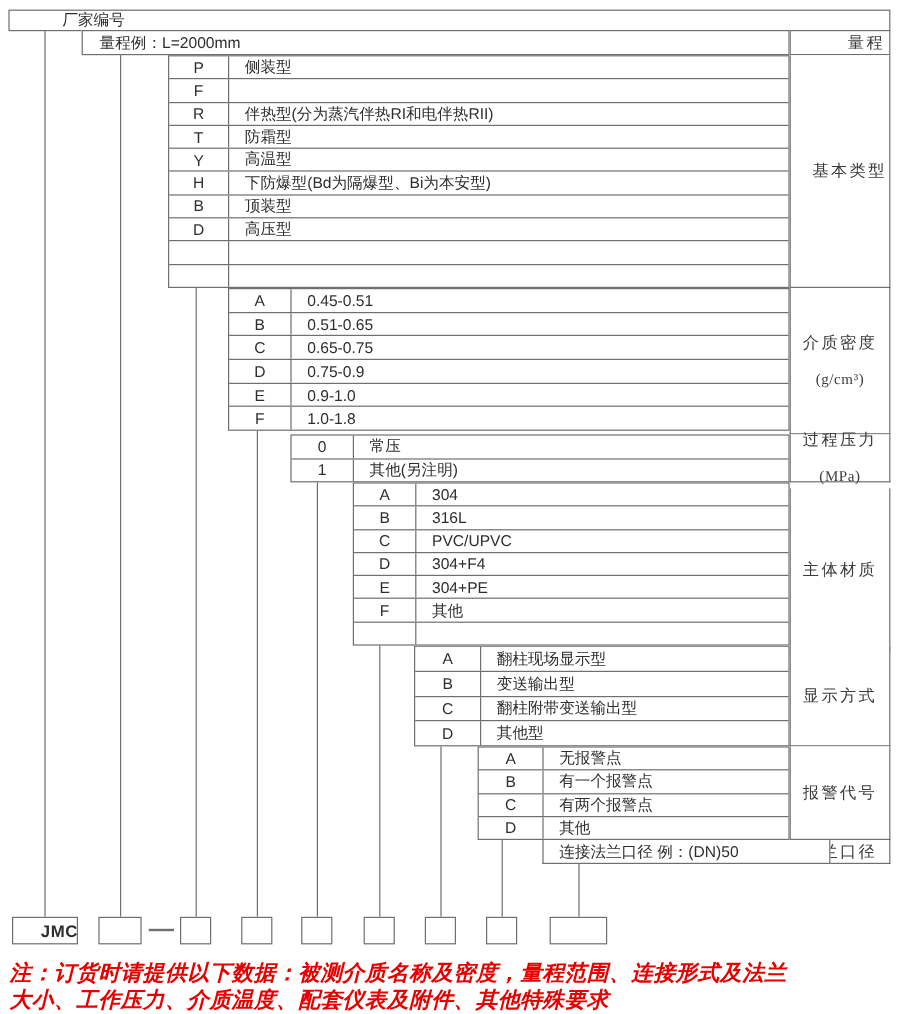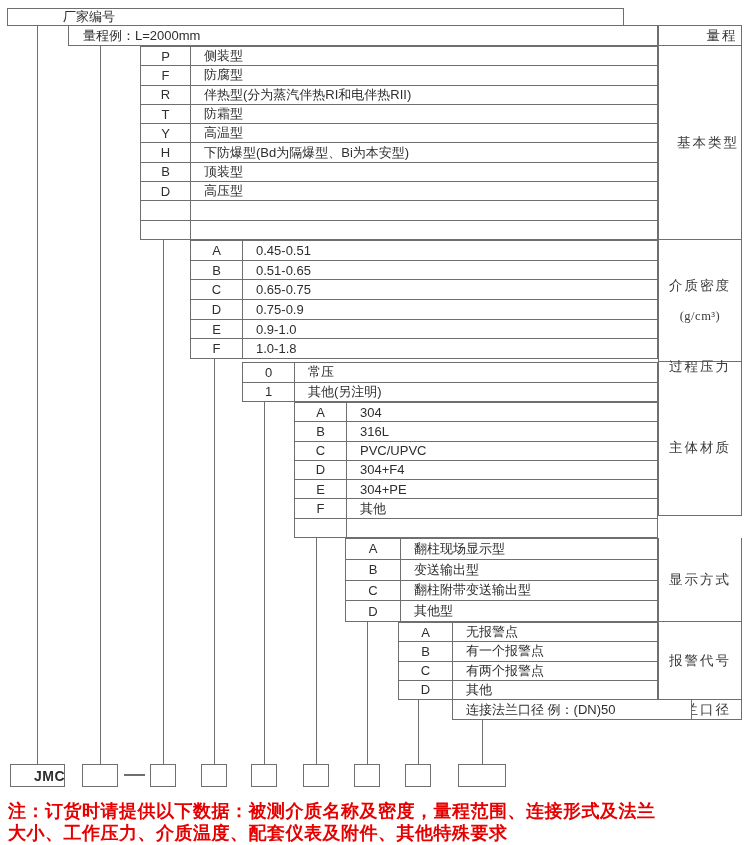--- a/index.html
+++ b/index.html
@@ -7,21 +7,21 @@
     --txt:#2e2e2e;
     --red:#e60000;
   }
   *{margin:0;padding:0;box-sizing:border-box;}
   body{background:#fff;font-family:"Liberation Sans",sans-serif;color:var(--txt);}
   .canvas{position:relative;width:750px;height:845px;background:#ffffff;overflow:hidden;}
 
   .cell{position:absolute;border:1px solid var(--bd);background:#fff;font-size:13px;display:flex;align-items:center;}
 
   
-  .row1{left:7px;top:8px;width:617px;height:18px;padding-left:55px;}
+  .row1{left:7px;top:8px;width:735px;height:18px;padding-left:44px;}
   .row2{left:68px;top:25px;width:590px;height:21px;padding-left:14px;}
 
   
   .block{position:absolute;border:1px solid var(--bd);background:#fff;display:flex;flex-direction:column;}
   .trow{flex:1;display:flex;font-size:13px;min-height:0;}
   .trow + .trow{border-top:1px solid var(--bd);}
   .tcode{width:var(--lw);border-right:1px solid var(--bd);display:flex;align-items:center;justify-content:center;}
   .tdesc{flex:1;display:flex;align-items:center;padding-left:13px;white-space:nowrap;overflow:hidden;}
 
   
@@ -36,21 +36,21 @@
 
   
   .vline{position:absolute;width:1px;background:var(--bd);}
 
   
   .cbox{position:absolute;top:764px;height:23px;border:1px solid var(--bd);background:#fff;display:flex;align-items:center;justify-content:center;}
   .prefix{font-size:14px;font-weight:bold;letter-spacing:0.5px;}
   .dash{position:absolute;left:124px;top:774px;width:21px;height:2px;background:var(--bd);}
 
   
-  .note{position:absolute;left:8px;top:800px;width:742px;color:var(--red);font-weight:bold;font-size:18px;line-height:22px;letter-spacing:0.5px;}
+  .note{position:absolute;left:8px;top:800px;width:742px;color:var(--red);font-weight:bold;font-size:18px;line-height:22px;letter-spacing:0.5px;font-style:italic;}
 </style>
 </head>
 <body>
 
 <div class="canvas">
 
   <div class="cell row1">
     <span>厂家编号</span>
   </div>
   <div class="cell row2">
@@ -64,41 +64,40 @@
     <div>基本类型</div>
   </div>
   <div class="side" style="top:240px;height:122px;">
     <div>介质密度</div>
     <div class="side-sub">(g/cm³)</div>
   </div>
   <div class="side" style="top:362px;height:40px;">
     <div>过程压力</div>
     <div class="side-sub">(MPa)</div>
   </div>
-  <div class="side" style="top:380px;height:136px;">
+  <div class="side" style="top:407px;height:136px;">
     <div>主体材质</div>
   </div>
   <div class="side" style="top:538px;height:84px;">
     <div>显示方式</div>
   </div>
   <div class="side" style="top:622px;height:78px;">
     <div>报警代号</div>
   </div>
   <div class="side" style="top:700px;height:20px;">
     <div>法兰口径</div>
   </div>
 
   <div class="block" style="left:140px;top:46px;width:518px;height:194px;--lw:50px;">
       <div class="trow">
         <div class="tcode">P</div>
         <div class="tdesc">侧装型</div>
       </div>
       <div class="trow">
         <div class="tcode">F</div>
-        <div class="tdesc">防腐型</div>
       </div>
       <div class="trow">
         <div class="tcode">R</div>
         <div class="tdesc">伴热型(分为蒸汽伴热RI和电伴热RII)</div>
       </div>
       <div class="trow">
         <div class="tcode">T</div>
         <div class="tdesc">防霜型</div>
       </div>
       <div class="trow">

